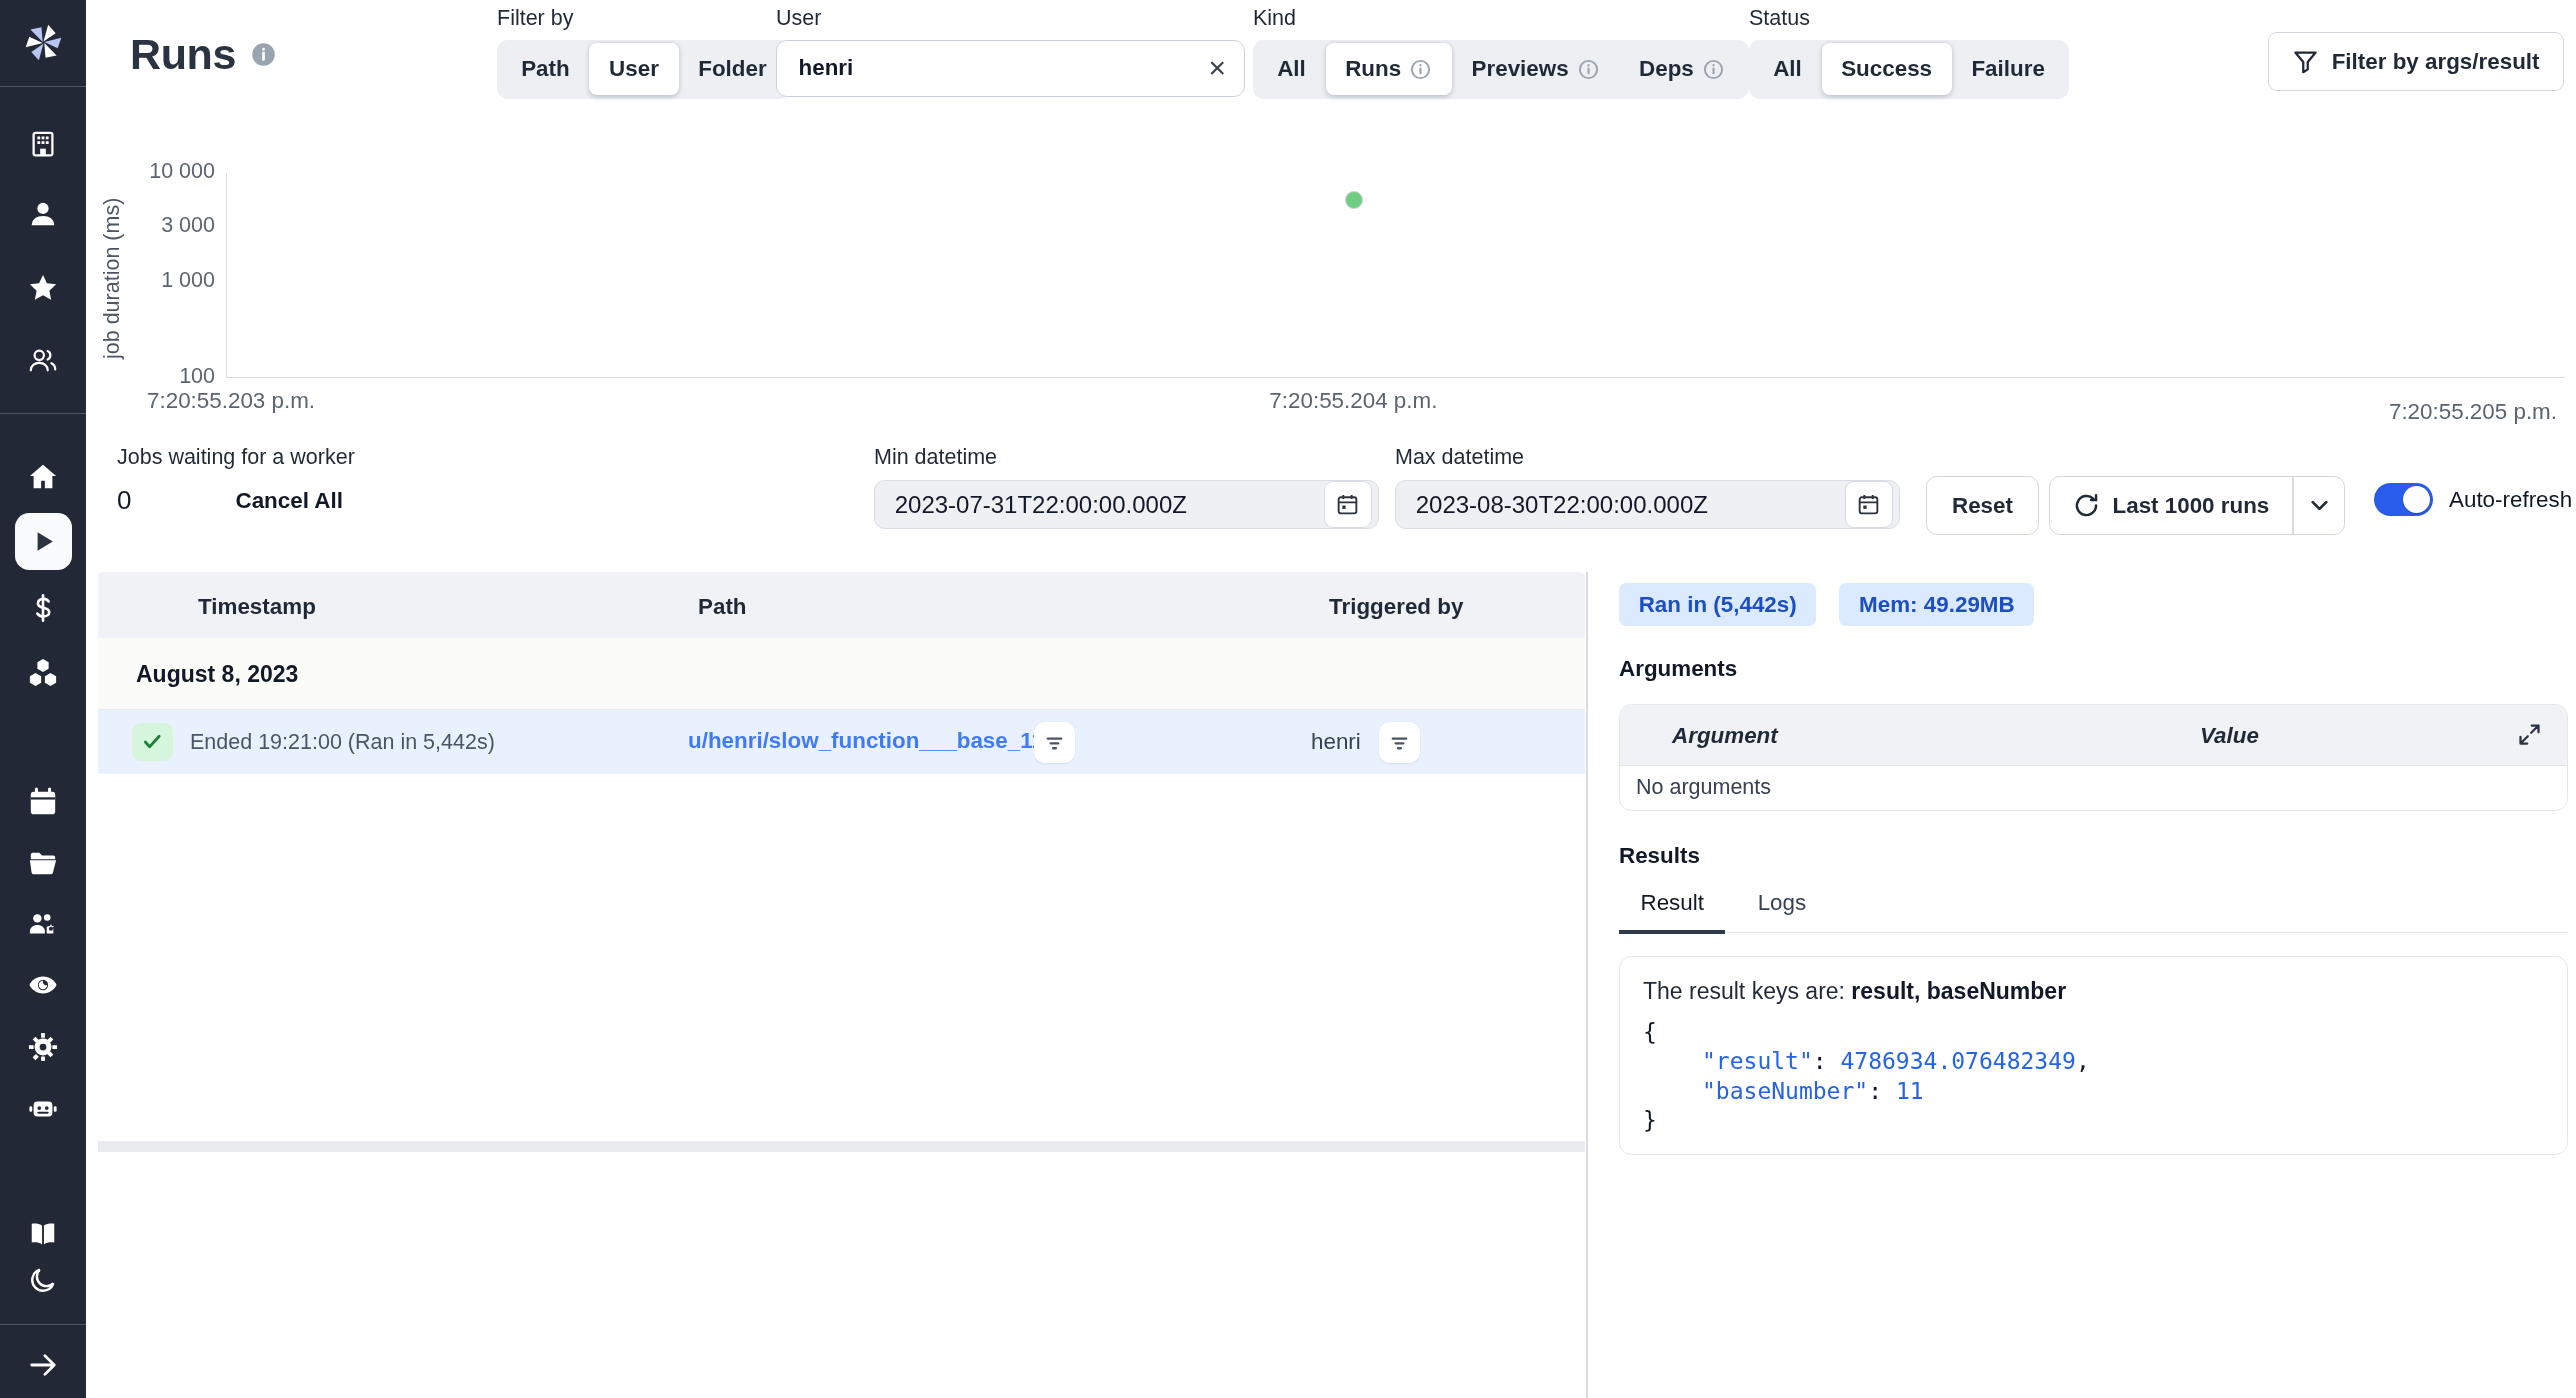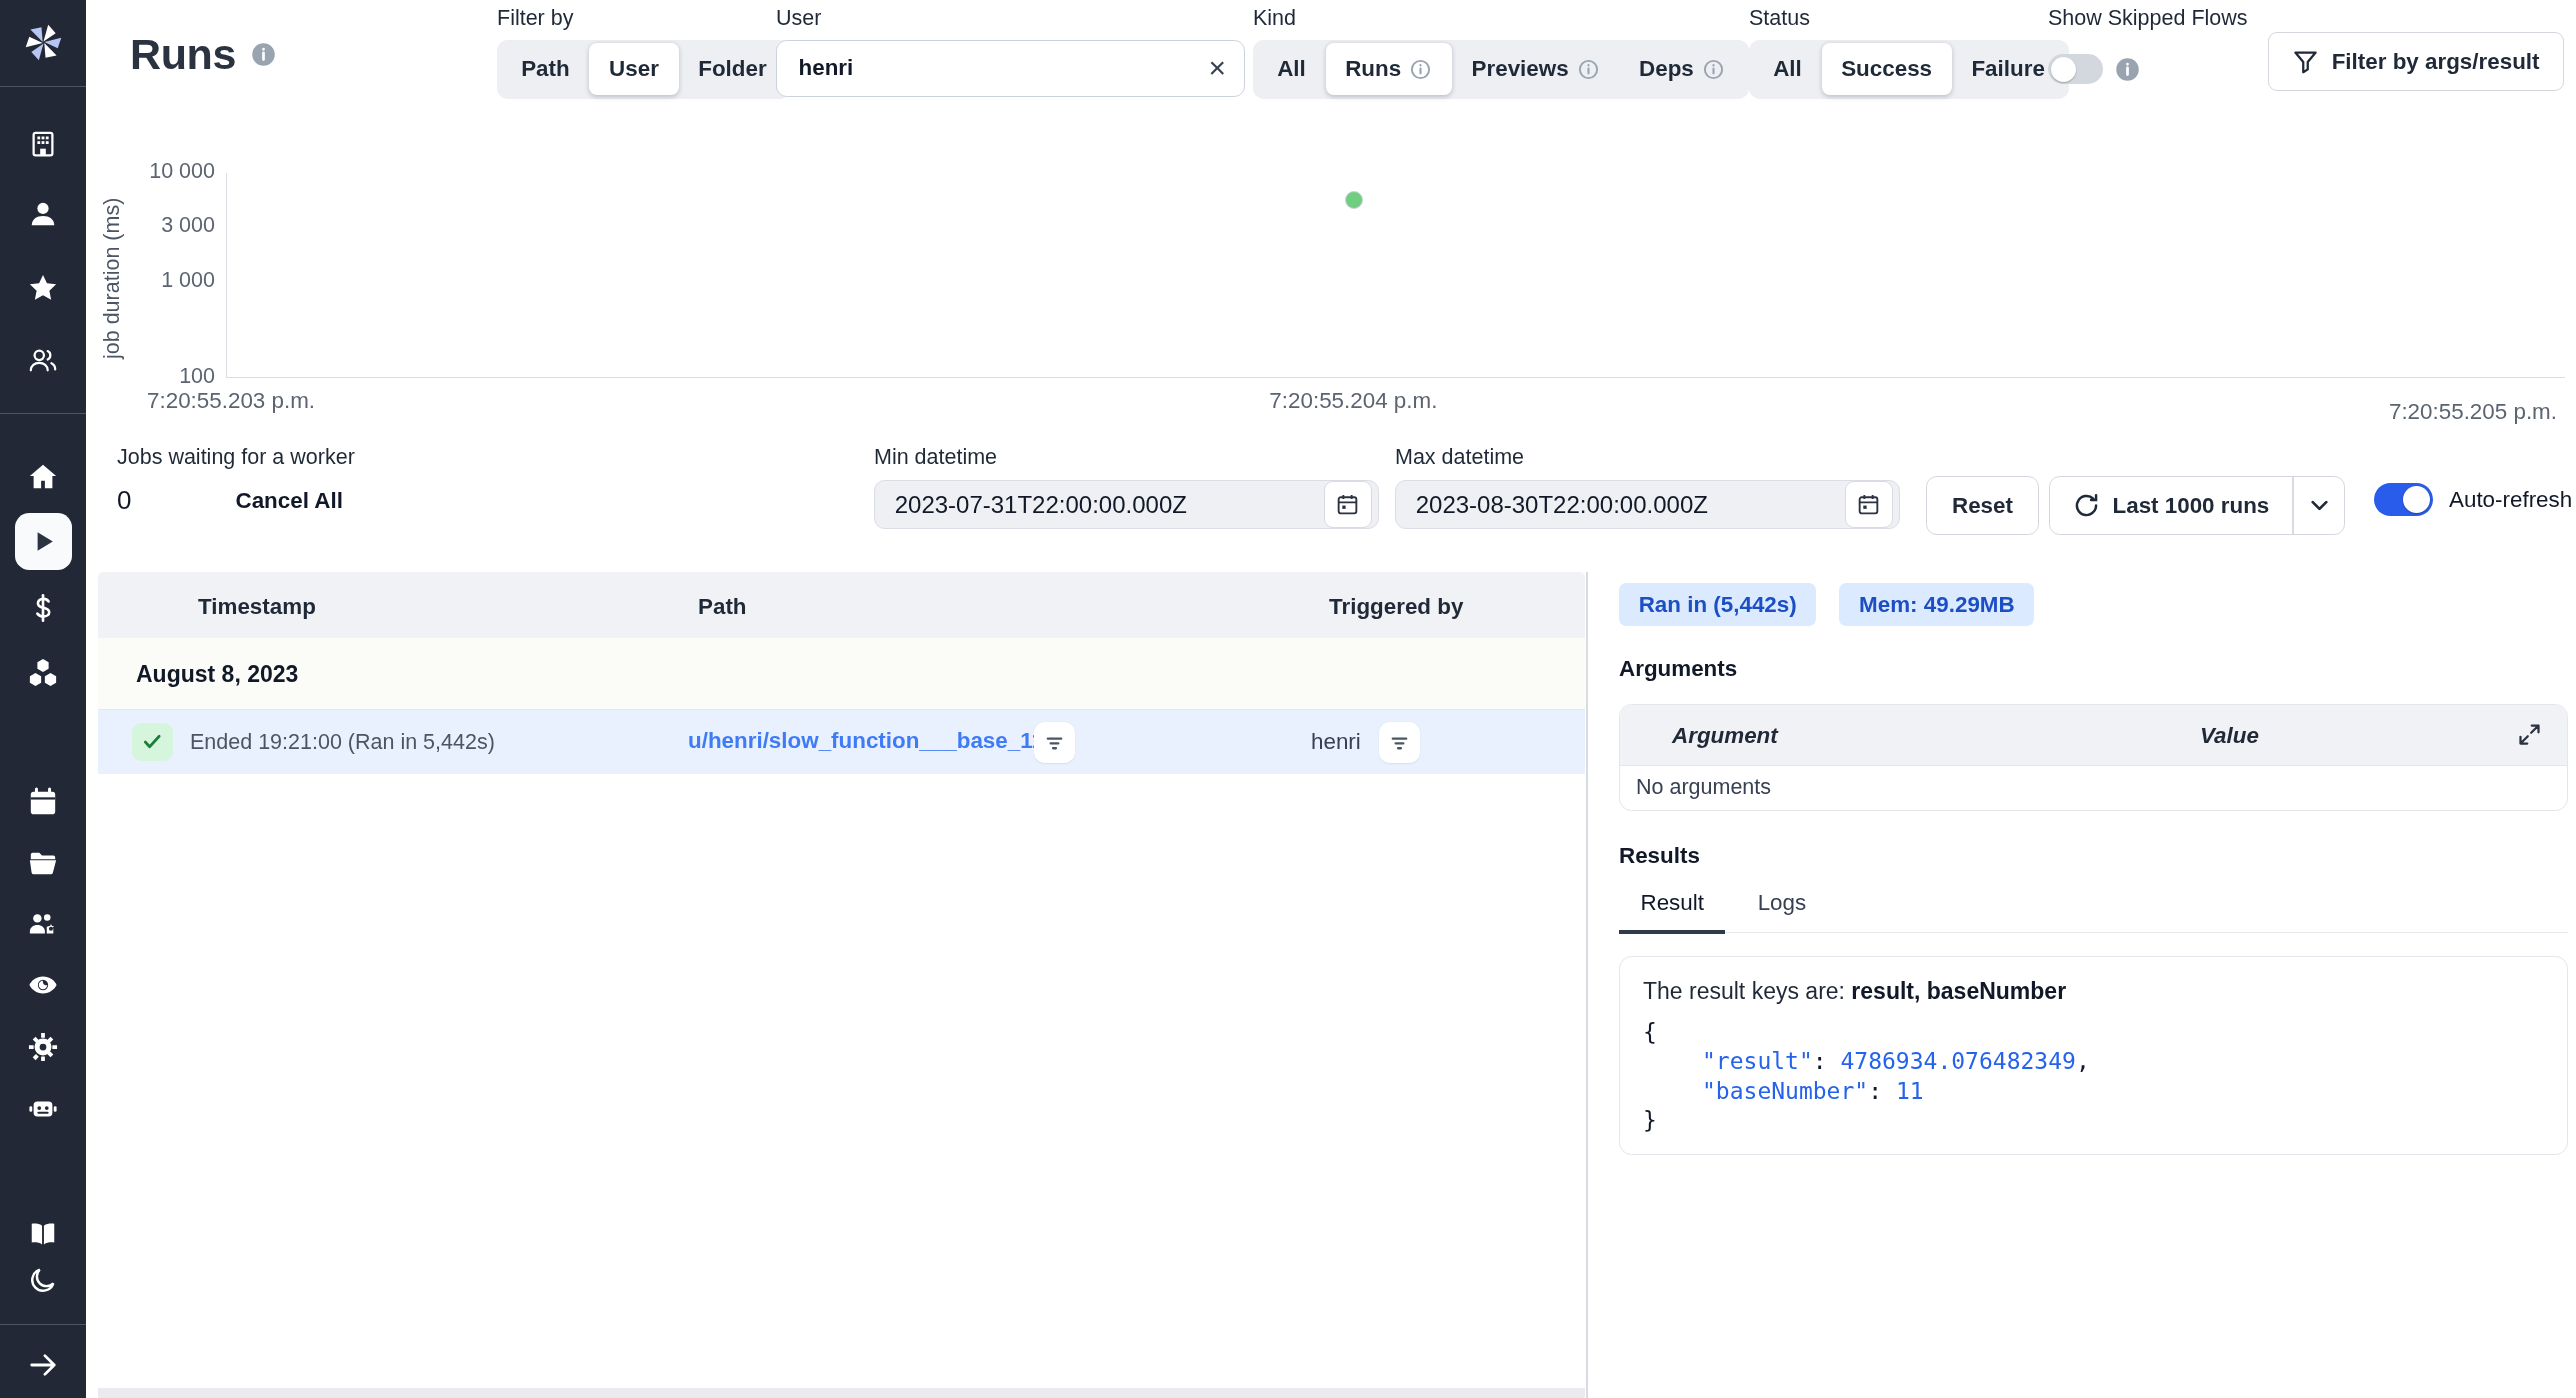--- a/index.html
+++ b/index.html
@@ -57,21 +57,21 @@
   .calbtn { width:48px; height:47px; background:#fff; border:1.8px solid #d8dce2; border-radius:9px; display:flex; align-items:center; justify-content:center; cursor:pointer; }
   .reset-btn { position:absolute; left:1926px; top:32px; height:59px; padding:0 25px; border:1.8px solid #d3d7dd; border-radius:10.7px; background:#fff; font-size:22.4px; font-weight:600; color:#1f2937; display:flex; align-items:center; cursor:pointer; }
   .split-btn { position:absolute; left:2049px; top:32px; height:59px; border:1.8px solid #d3d7dd; border-radius:10.7px; background:#fff; display:flex; align-items:stretch; }
   .split-main { display:flex; align-items:center; gap:12.5px; padding:0 23px; font-size:22.4px; font-weight:600; color:#1f2937; cursor:pointer; }
   .split-sep { width:1.8px; background:#d8dce2; }
   .split-chev { width:50px; display:flex; align-items:center; justify-content:center; cursor:pointer; }
   .autorow { position:absolute; left:2374px; top:39px; display:flex; align-items:center; gap:16px; }
   .autorow .albl { font-size:22.4px; color:#111827; }
 
   
-  .table-wrap { position:absolute; left:98px; top:572px; width:1487px; height:827px; }
+  .table-wrap { position:absolute; left:98px; top:572px; width:1487px; height:580px; }
   .thead { position:relative; height:66px; background:#f1f2f5; border-radius:5.4px 5.4px 0 0; font-size:22.4px; font-weight:700; color:#1f2937; }
   .thead span { position:absolute; top:21.5px; }
   .daterow { position:relative; height:72px; background:#fbfcf8; border-bottom:0.9px solid #e6e8ea; }
   .daterow span { position:absolute; left:38px; top:23px; font-size:23px; font-weight:700; color:#111827; }
   .runrow { position:relative; height:64px; background:#e9f1fe; cursor:pointer; }
   .checkbadge { position:absolute; left:34px; top:12.5px; width:41px; height:38px; background:#d6f5dd; border-radius:9px; display:flex; align-items:center; justify-content:center; }
   .runtime { position:absolute; left:92px; top:19.7px; font-size:21.5px; color:#4b5563; }
   .runlink { position:absolute; left:590px; top:18px; font-size:22.4px; font-weight:600; color:#3f7bf6; cursor:pointer; }
   .fbtn { position:absolute; top:11.6px; width:41px; height:41px; background:#fff; border-radius:10.7px; display:flex; align-items:center; justify-content:center; box-shadow:0 0.9px 1.8px rgba(0,0,0,.08); cursor:pointer; }
   .runby { position:absolute; left:1213px; top:19px; font-size:22.4px; color:#374151; }
@@ -310,34 +310,20 @@
 
   <div class="fgroup" style="left:1749px">
     <div class="flabel">Status</div>
     <div class="fctrl seg">
       <div class="opt">All</div>
       <div class="opt sel">Success</div>
       <div class="opt">Failure</div>
     </div>
   </div>
 
-  <div class="fgroup" style="left:2048px">
-    <div class="flabel">Show Skipped Flows</div>
-    <div class="fctrl tglrow">
-      <div class="tgl">
-          <div class="knob"></div>
-        </div>
-      <span class="info-i">
-          <svg width="27" height="27" viewBox="0 0 24 24">
-            <circle cx="12" cy="12" r="10" fill="#9aa3b0"></circle>
-            <path d="M12 10.5v6M12 7.1v.3" stroke="#fff" stroke-width="2.4" stroke-linecap="round"></path>
-          </svg>
-        </span>
-    </div>
-  </div>
 
   <div class="btn-outline" style="position:absolute;right:12.5px;top:32px">
     <span class="info-i">
         <svg width="27" height="27" viewBox="0 0 24 24" fill="none" stroke="#1f2937" stroke-width="2" stroke-linejoin="round">
           <path d="M3 4h18l-7 8.5V19l-4 2.5V12.5z"></path>
         </svg>
       </span>
     <span>Filter by args/result</span>
   </div>
 

